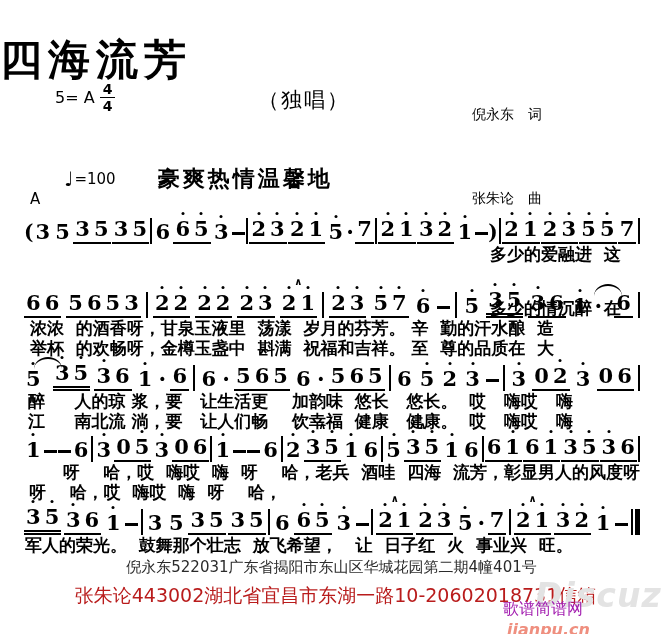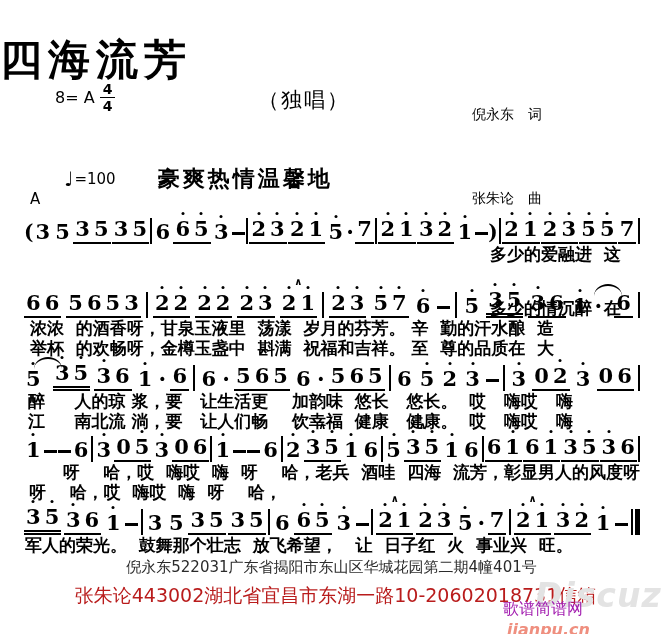--- a/index.html
+++ b/index.html
@@ -54,21 +54,21 @@
   .wm-site{position:absolute;left:503px;top:599px;font-size:16px;}
   .wm-name{color:#a21caf;}
   .wm-url{color:#ef8f7f;font-style:italic;font-weight:bold;margin-left:4px;}
 </style>
 </head>
 <body>
 
 <div class="sheet">
 
   <div class="keysig">
-    <span>8= A</span>
+    <span>5= A</span>
     <span class="frac">
       <span class="num">4</span>
       <span class="den">4</span>
     </span>
   </div>
 
   <div class="title">四海流芳</div>
   <div class="subtitle">（独唱）</div>
 
   <div class="credits">

